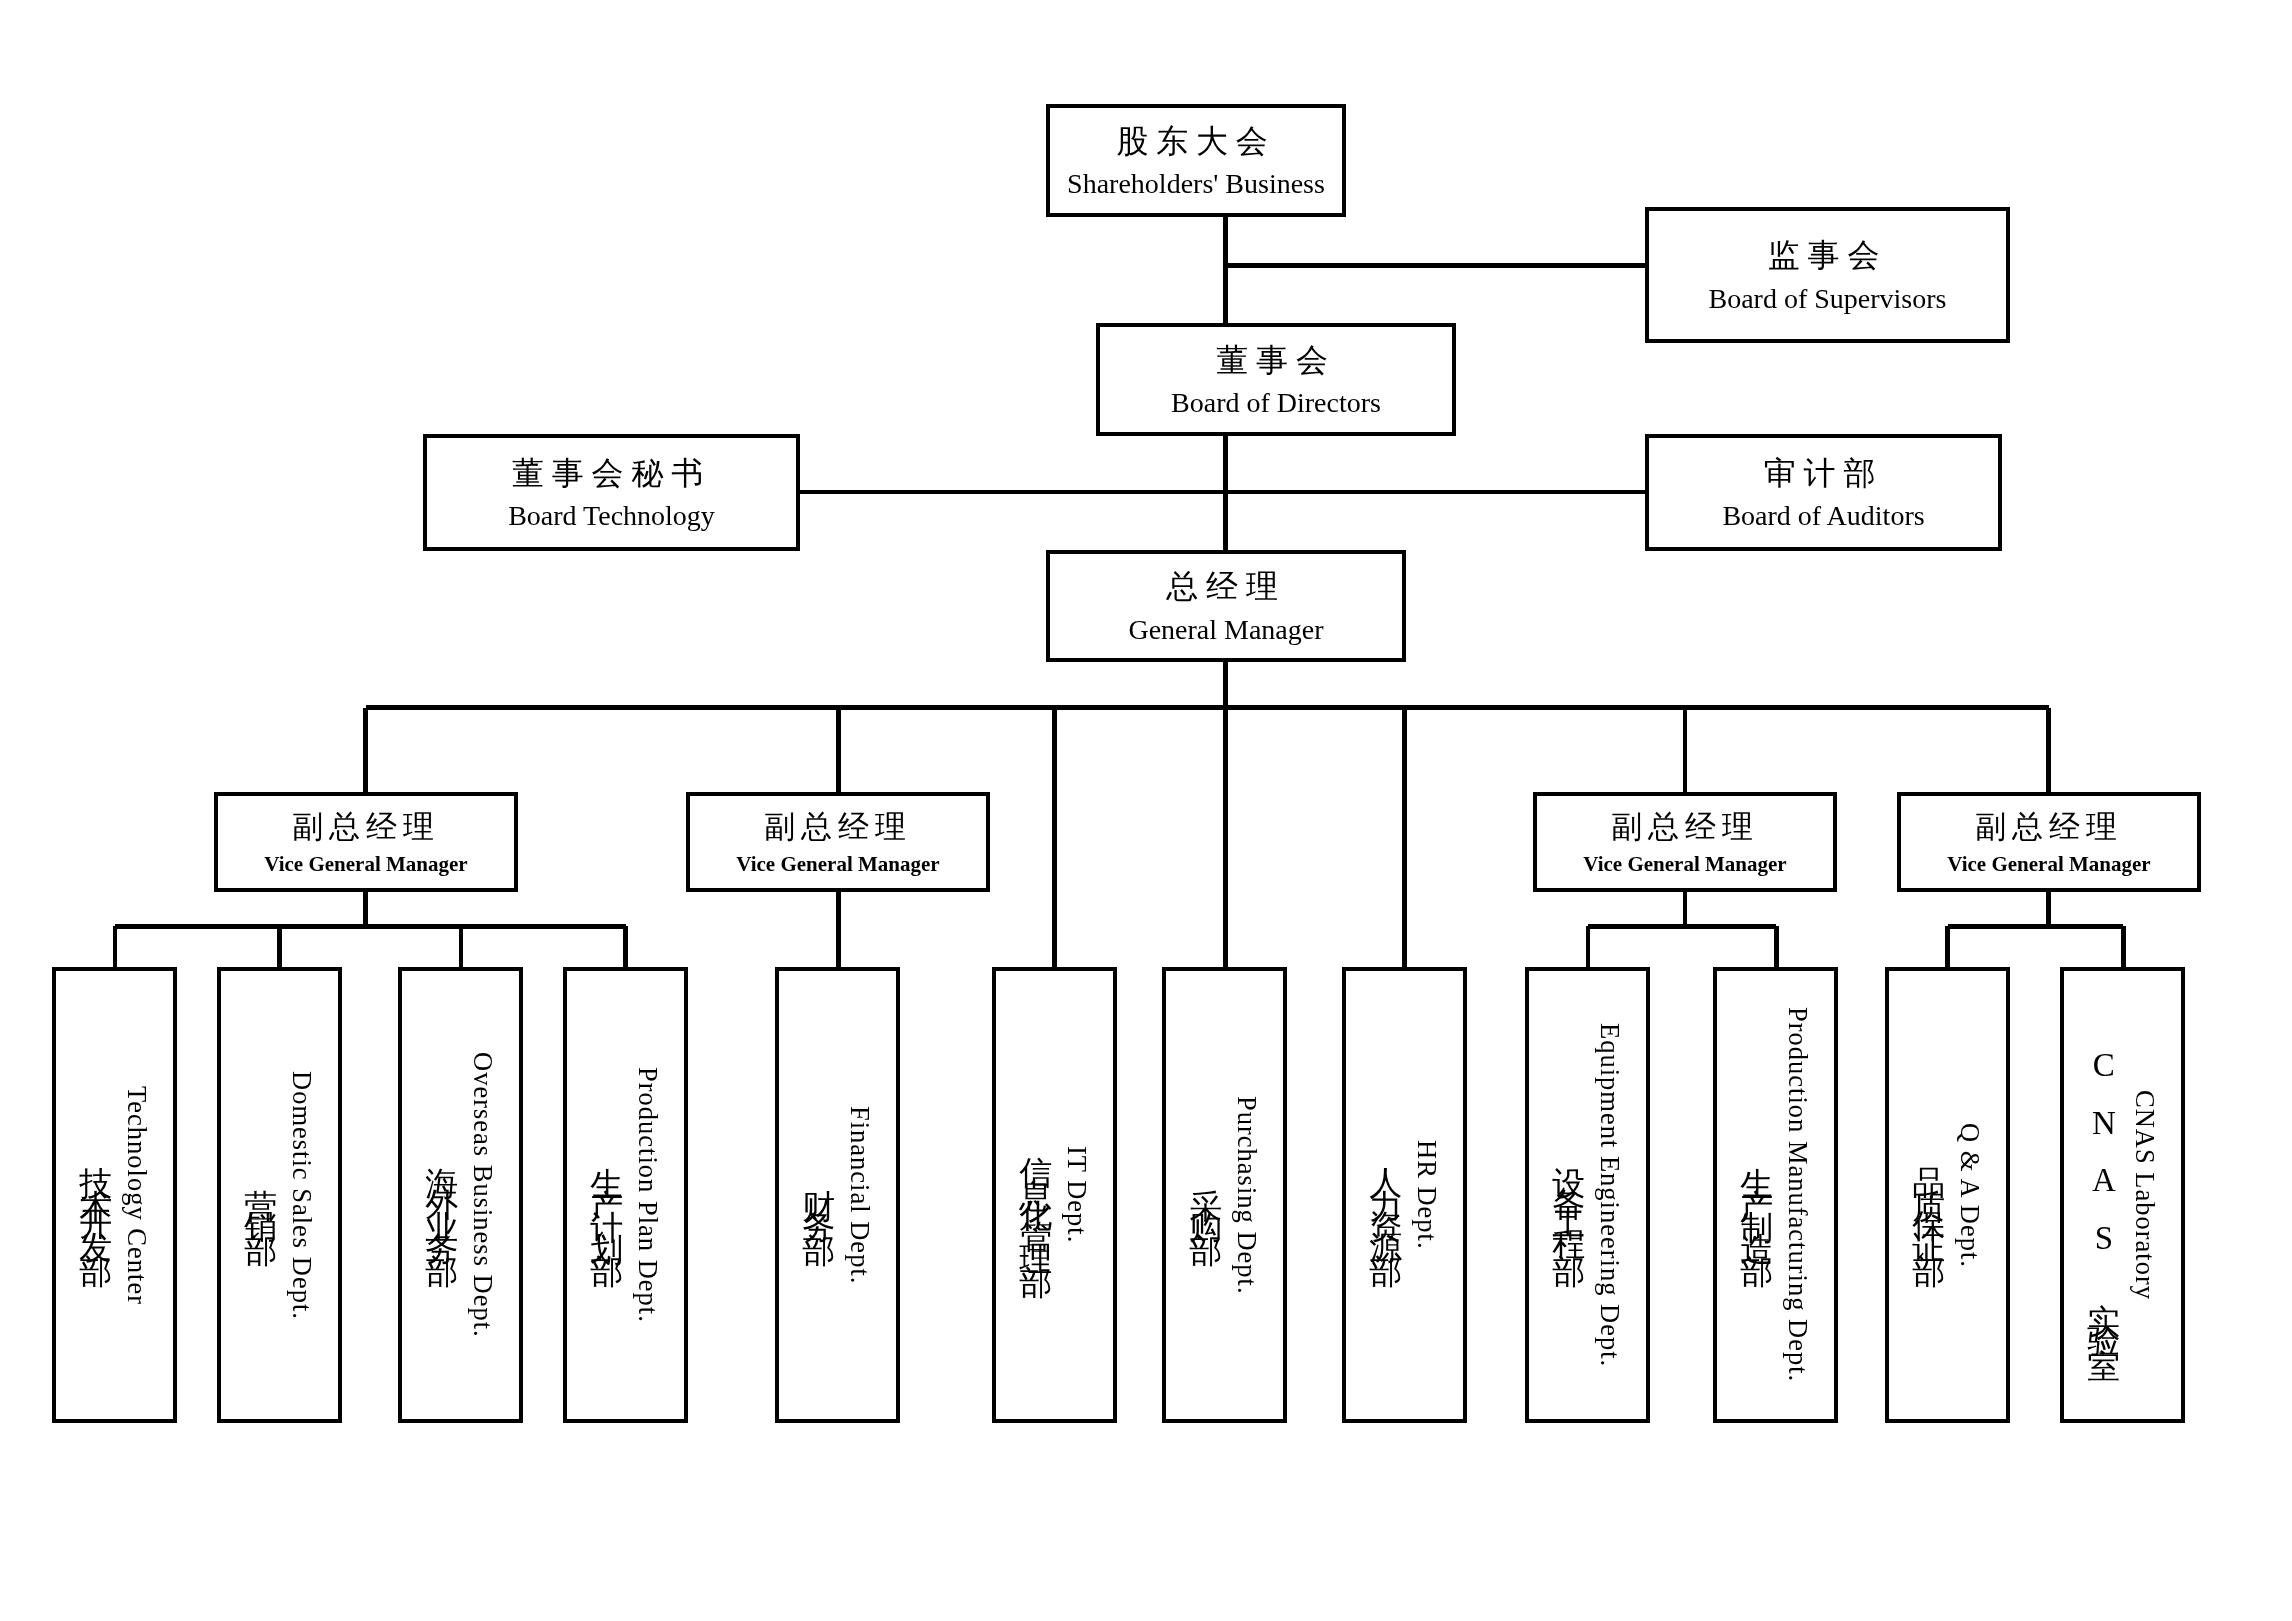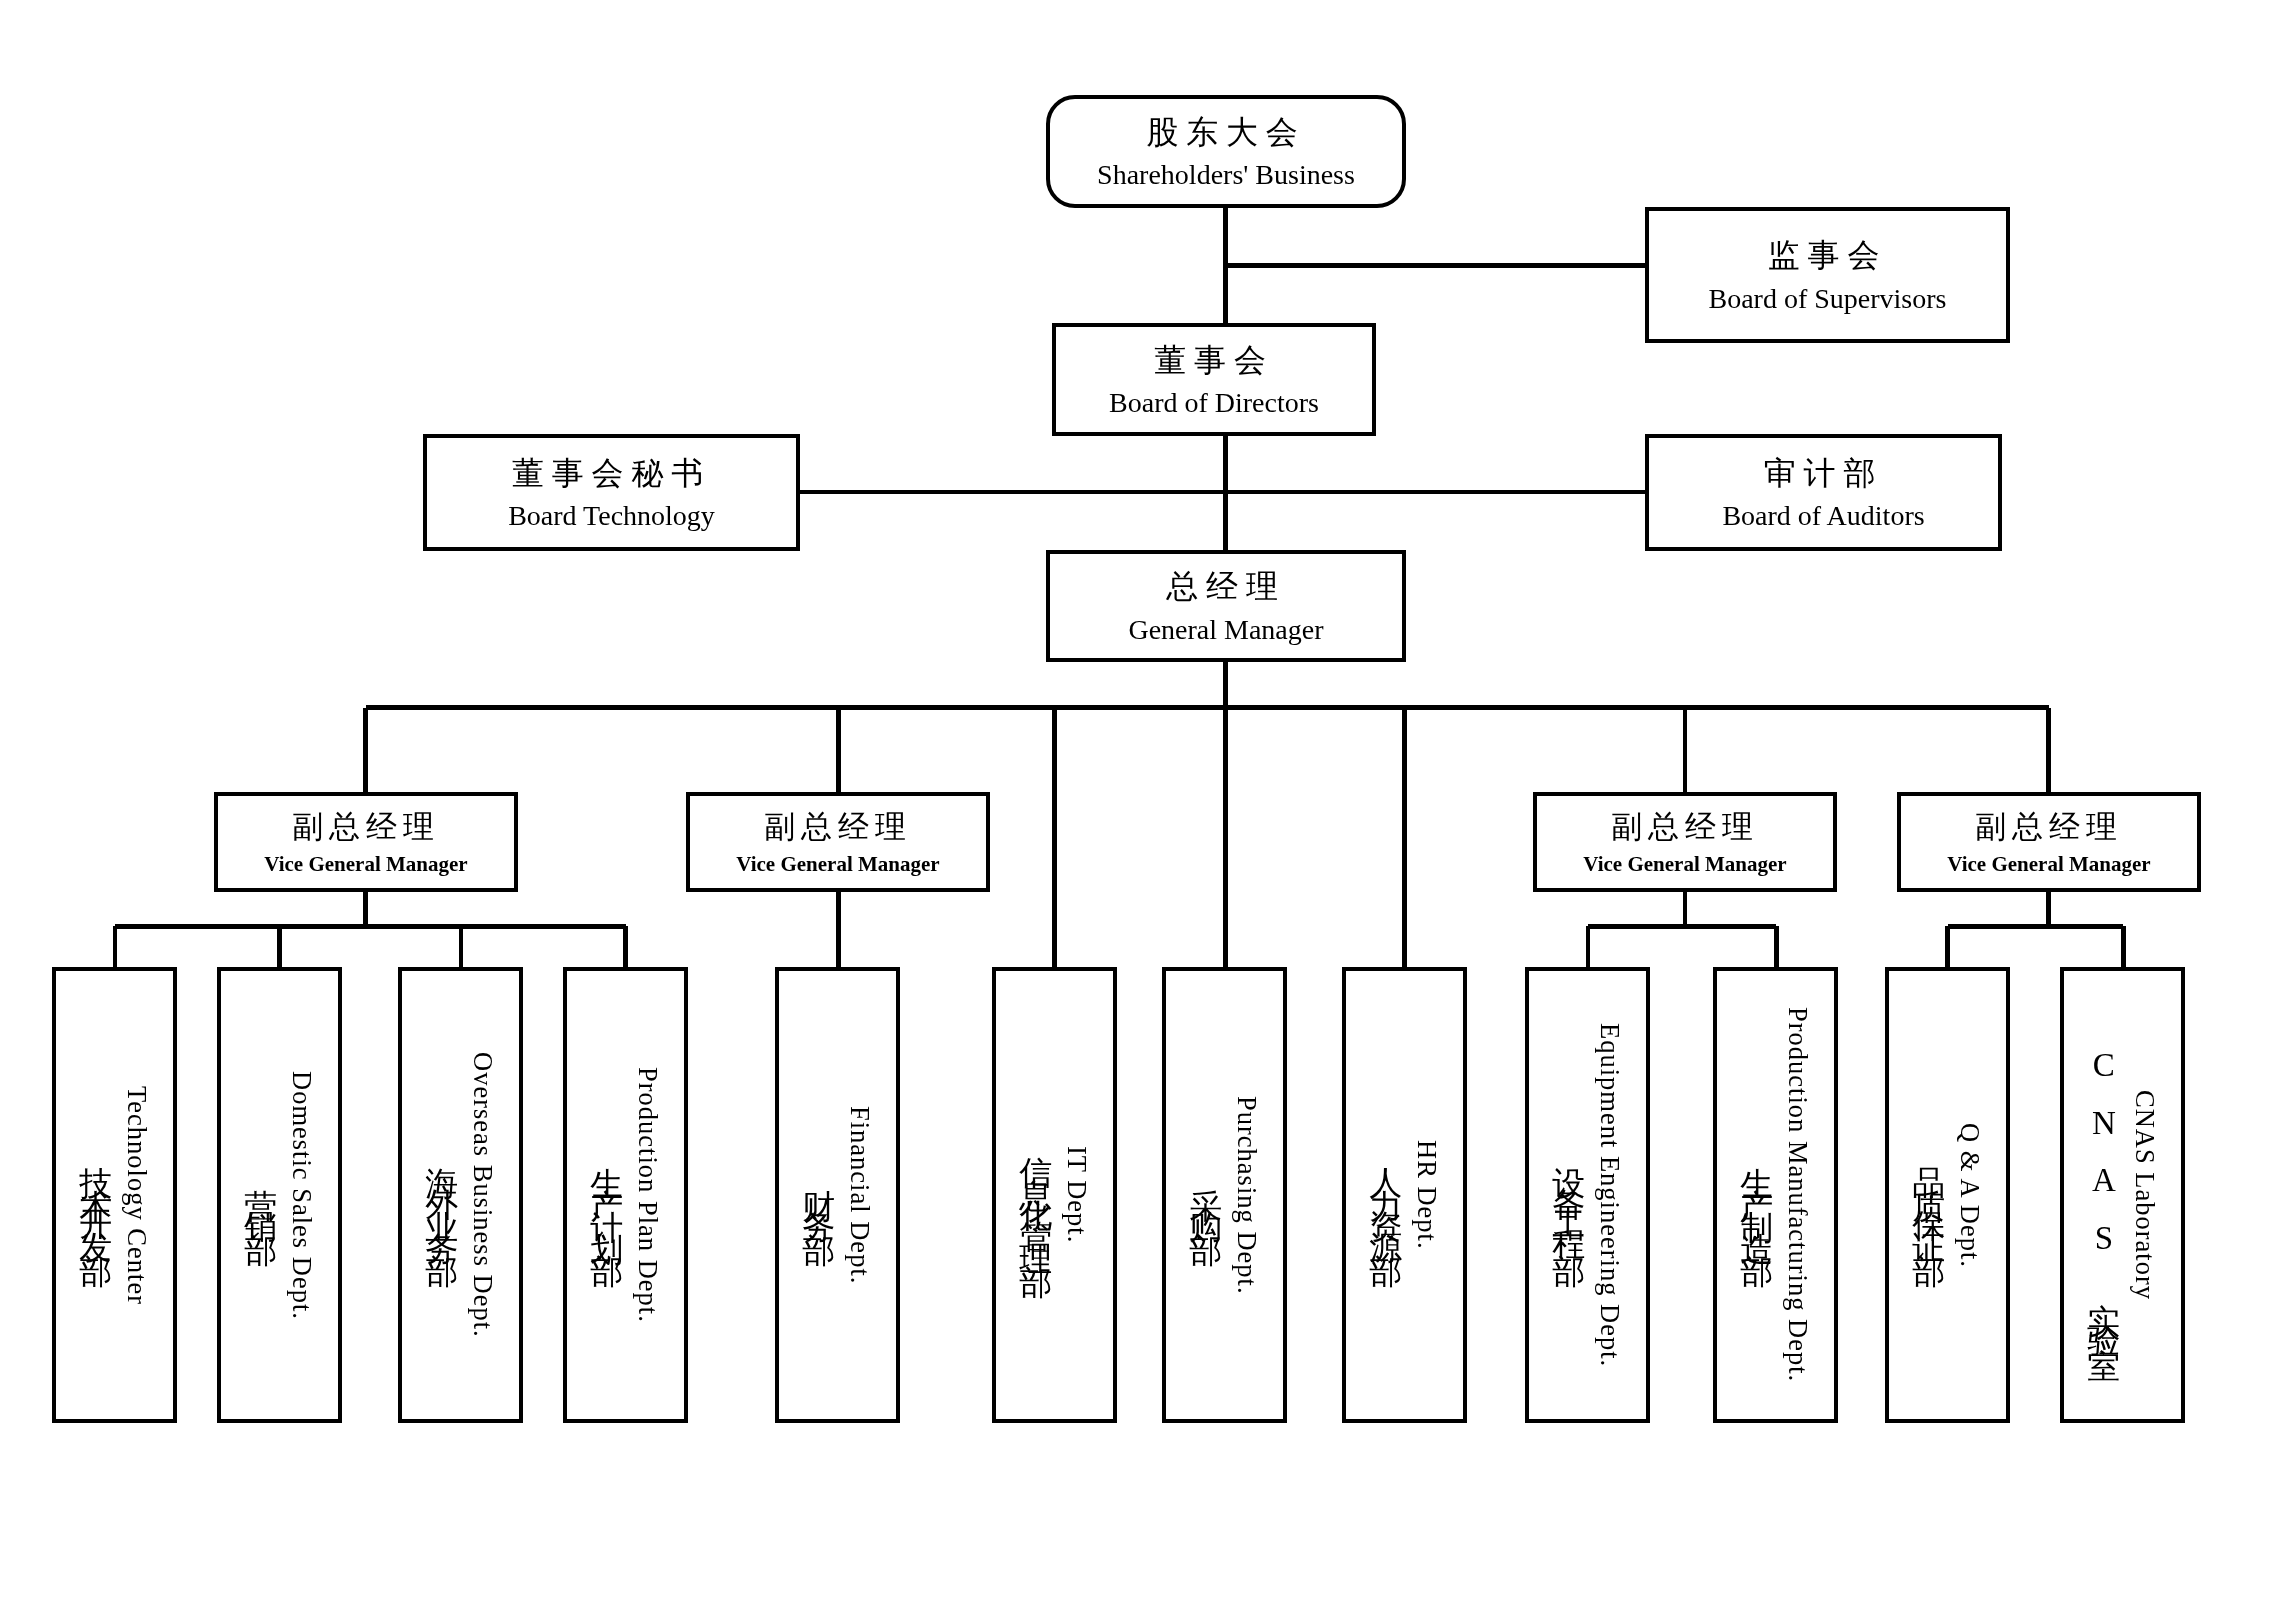--- a/index.html
+++ b/index.html
@@ -112,31 +112,31 @@
     <line x1="1620" y1="945" x2="1812" y2="945"></line>
     <line x1="1620" y1="945" x2="1620" y2="987"></line>
     <line x1="1812" y1="945" x2="1812" y2="987"></line>
 
     <line x1="2090" y1="910" x2="2090" y2="945"></line>
     <line x1="1987" y1="945" x2="2166" y2="945"></line>
     <line x1="1987" y1="945" x2="1987" y2="987"></line>
     <line x1="2166" y1="945" x2="2166" y2="987"></line>
   </svg>
 
-  <div class="box" style="left:1046px; top:95px; width:360px; height:113px;border-radius:29px;">
+  <div class="box" style="left:1046px; top:104px; width:300px; height:113px;">
     <div class="zh">股东大会</div>
     <div class="en">Shareholders' Business</div>
   </div>
 
   <div class="box" style="left:1645px; top:207px; width:365px; height:136px;">
     <div class="zh">监事会</div>
     <div class="en">Board of Supervisors</div>
   </div>
 
-  <div class="box" style="left:1052px; top:323px; width:324px; height:113px;">
+  <div class="box" style="left:1096px; top:323px; width:360px; height:113px;">
     <div class="zh">董事会</div>
     <div class="en">Board of Directors</div>
   </div>
 
   <div class="box" style="left:394px; top:434px; width:377px; height:117px;margin-left:29px;">
     <div class="zh">董事会秘书</div>
     <div class="en">Board Technology</div>
   </div>
 
   <div class="box" style="left:1645px; top:434px; width:357px; height:117px;">

